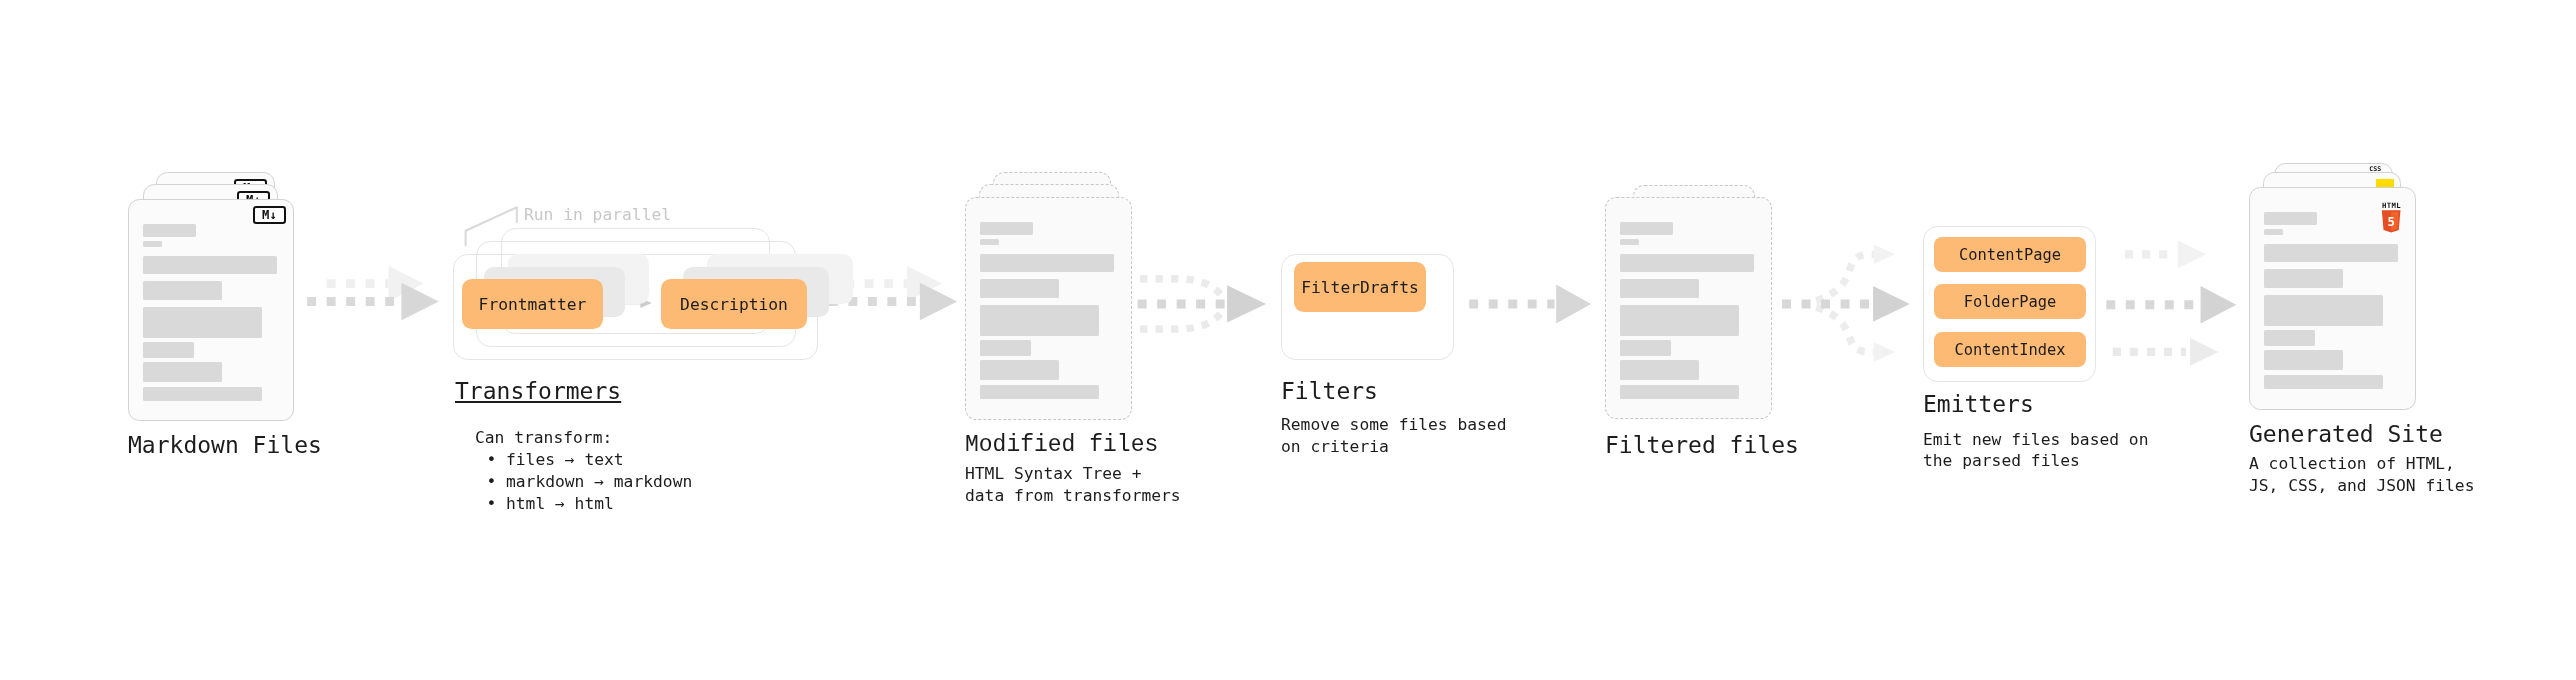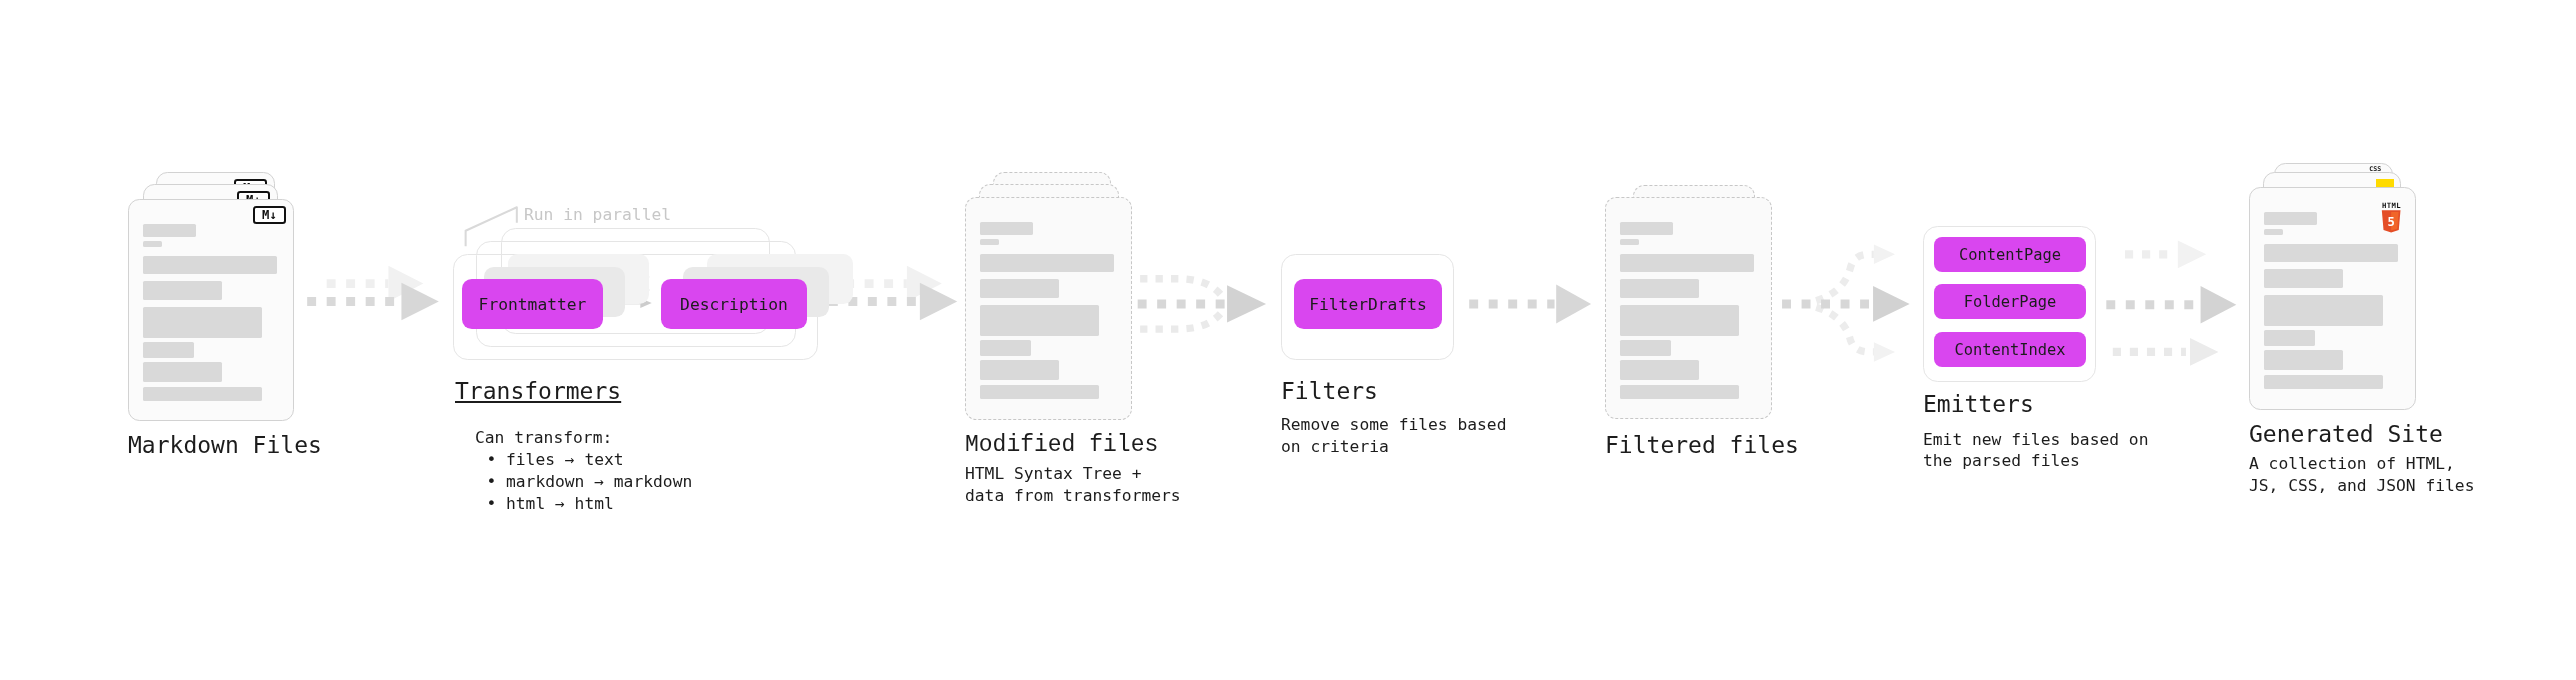--- a/index.html
+++ b/index.html
@@ -8,21 +8,21 @@
   #canvas { position:relative; width:2576px; height:681px; background:#ffffff; overflow:hidden; }
 
   .card { position:absolute; background:#fbfbfb; border:1.6px solid #d2d2d2; border-radius:11.4px; }
   .card.dashed { border:1.6px dashed #c7c7c7; background:#fafafa; }
 
   .bars { position:absolute; left:14px; top:0; right:14px; }
   .bar { background:#d9d9d9; border-radius:1.6px; }
 
   .outline { position:absolute; border:1.6px solid #e5e5e5; border-radius:14.6px; background:transparent; }
 
-  .chip { position:absolute; background:#d946ef; border-radius:9.8px; display:flex; align-items:center;
+  .chip { position:absolute; background:#fdba74; border-radius:9.8px; display:flex; align-items:center;
           justify-content:center; font-size:16.3px; color:#1c1c1c; white-space:nowrap; }
   .chip.sh1 { background:#e9e9e9; }
   .chip.sh2 { background:#f3f3f3; }
 
   .label { position:absolute; font-size:23px; font-weight:500; color:#1c1c1c; white-space:nowrap; }
   .desc  { position:absolute; font-size:16.3px; line-height:22px; color:#1c1c1c; white-space:nowrap; }
   .desc .indent { padding-left:11.4px; }
   .note  { position:absolute; font-size:16.3px; color:#c7c7c7; white-space:nowrap; }
 
   .md-badge { position:absolute; top:5.7px; right:7.3px; width:32.5px; height:18.7px; background:#ffffff;
@@ -169,21 +169,21 @@
     </div>
     <div class="label" style="left:965px; top:432px;font-family:Liberation Mono, monospace;">Modified files</div>
     <div class="desc" style="left:965px; top:463px;">
       <div>HTML Syntax Tree +</div>
       <div>data from transformers</div>
     </div>
   </div>
 
   <div>
     <div class="outline" style="left:1281px; top:254px; width:173px; height:106px;"></div>
-    <div class="chip" style="left:1294px; top:279px; width:148px; height:50px;">FilterDrafts</div>
+    <div class="chip" style="left:1294px; top:262px; width:132px; height:50px;">FilterDrafts</div>
     <div class="label" style="left:1281px; top:378px;">Filters</div>
     <div class="desc" style="left:1281px; top:414px;">
       <div>Remove some files based</div>
       <div>on criteria</div>
     </div>
   </div>
 
   <div>
     <div class="card dashed" style="left:1633px; top:185px; width:122px; height:187px;"></div>
     <div class="card dashed" style="left:1605px; top:197px; width:167px; height:222px;">

